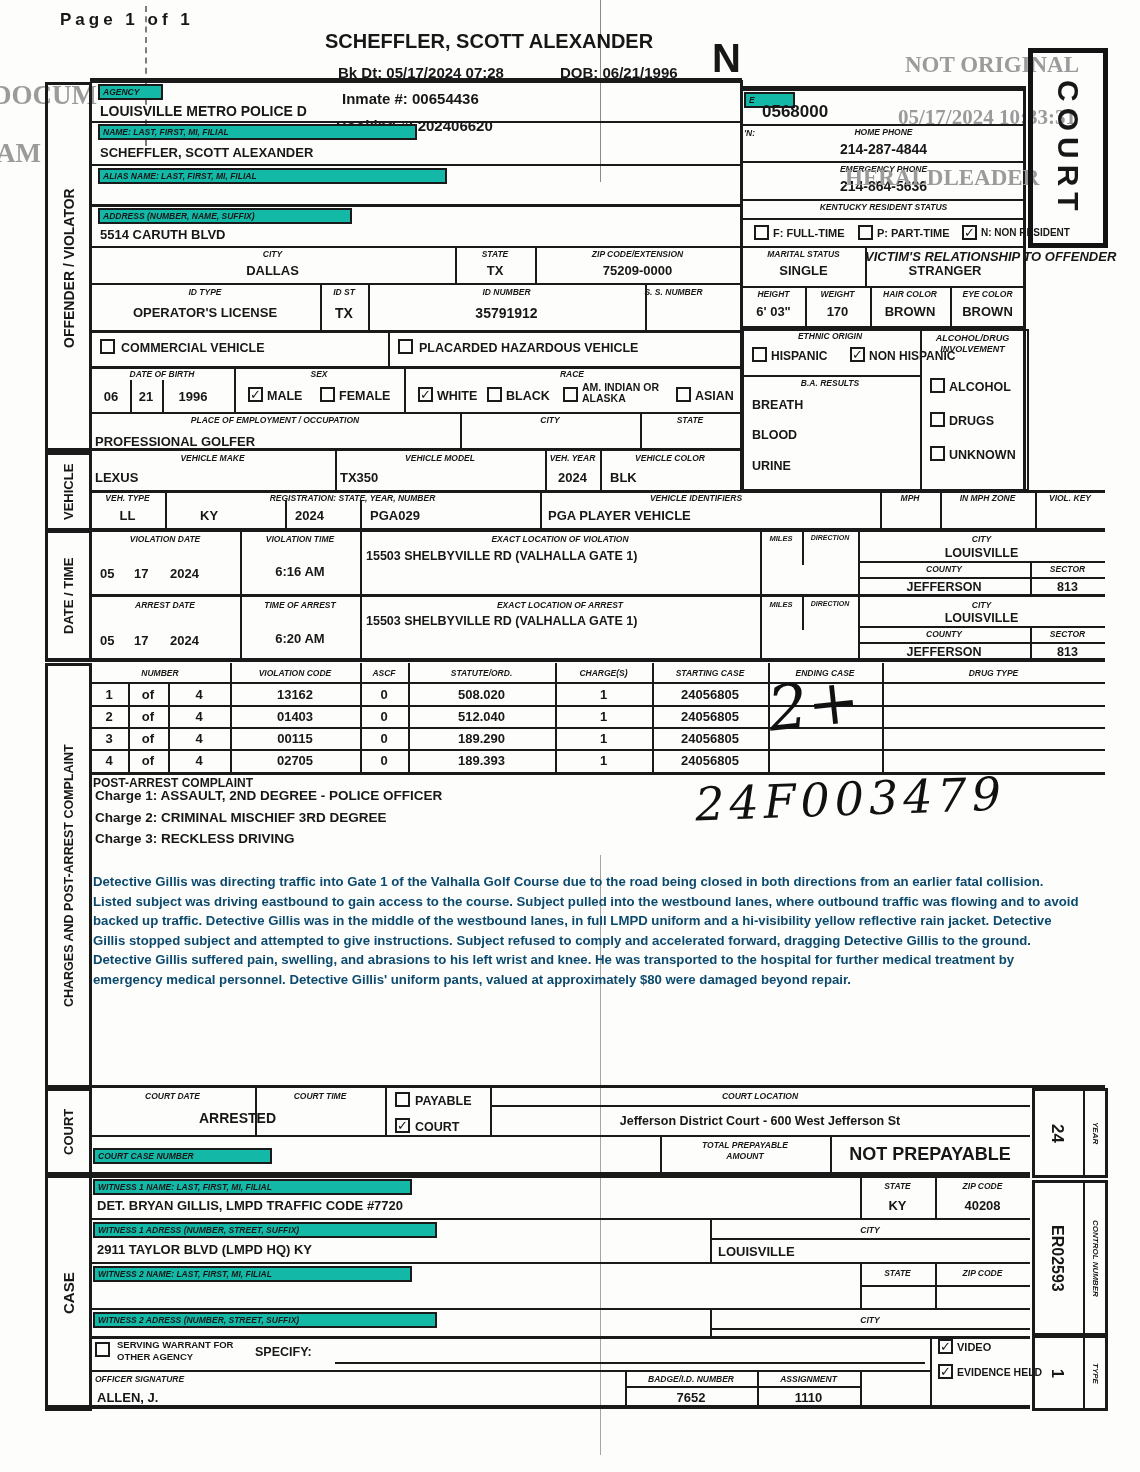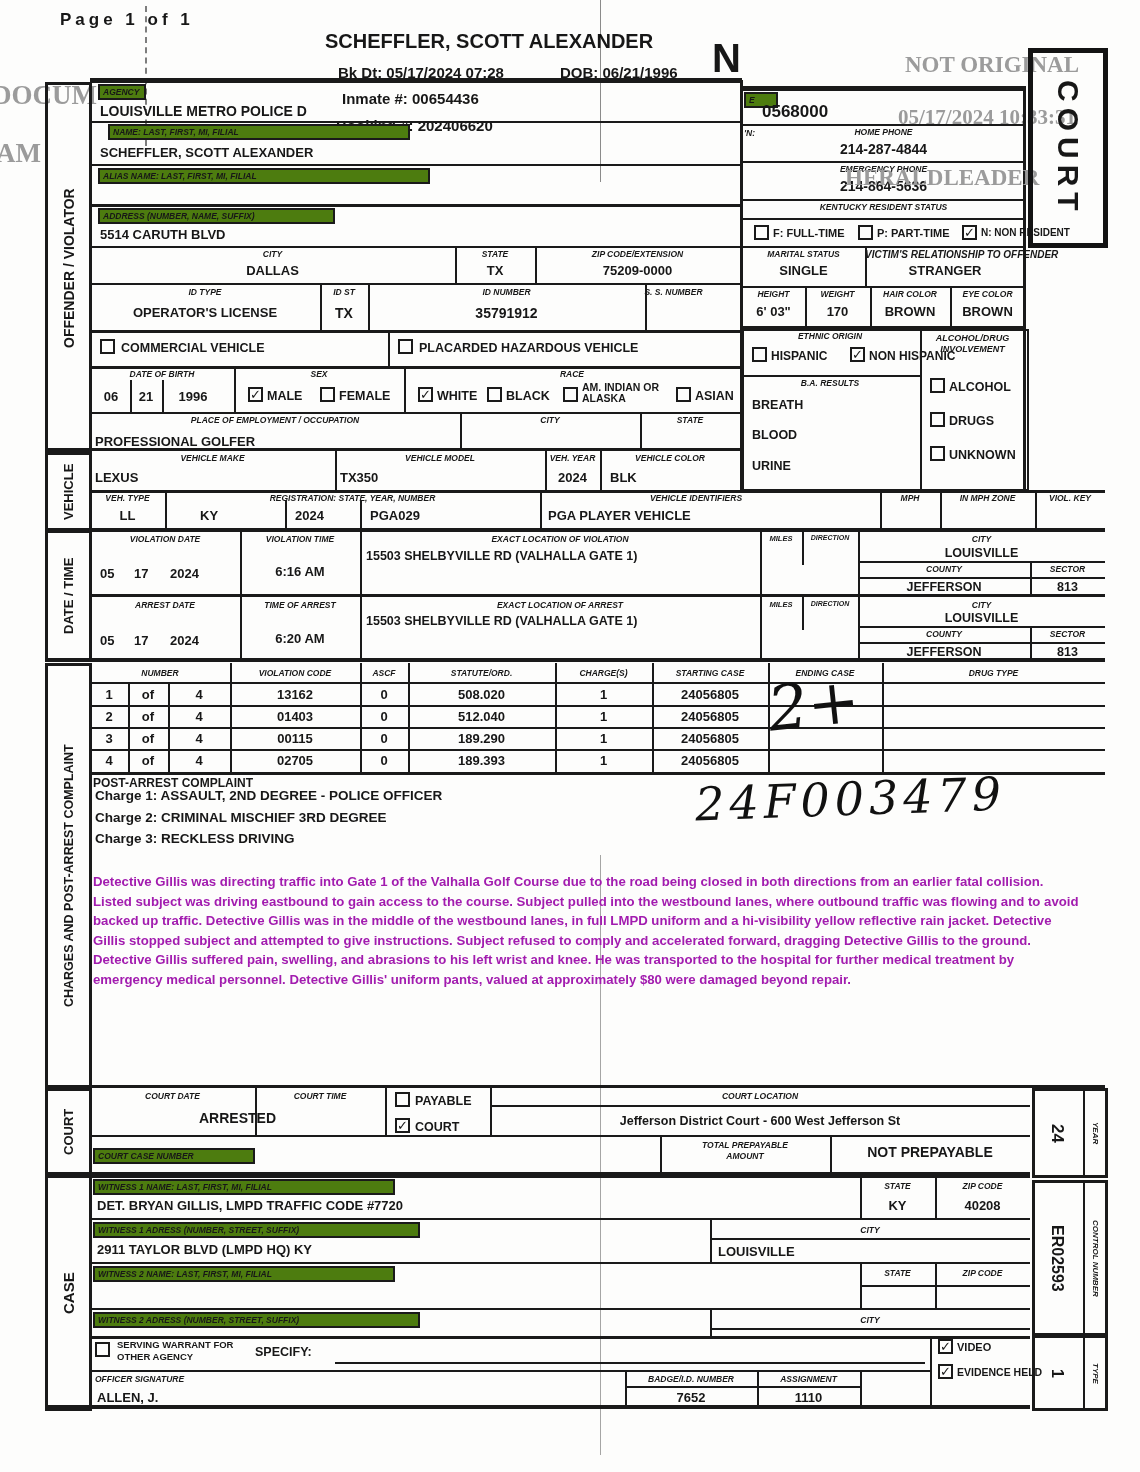--- a/index.html
+++ b/index.html
@@ -1,30 +1,30 @@
 <!DOCTYPE html>
 <html><head>
 <meta charset="utf-8">
 <style>
   html,body{margin:0;padding:0;background:#d8d8d8}
   .page{position:relative;width:1140px;height:1472px;background:#fdfdfc;font-family:"Liberation Sans",sans-serif;color:#171717;overflow:hidden}
   .ab{position:absolute}
   .lb{font-family:"Liberation Sans",sans-serif;font-style:italic;font-weight:bold;font-size:8.5px;white-space:nowrap}
-  .lbx{border:2px solid #1a1a1a;background:#4d7c0f;padding:1px 5px 1px 3px}
+  .lbx{border:2px solid #1a1a1a;background:#14b8a6;padding:1px 22px 1px 3px}
   .v{font-weight:bold;font-size:13px;white-space:nowrap}
   .c{text-align:center}
   .hr{background:#1a1a1a;height:2px}
   .vr{background:#1a1a1a;width:2px}
   .bx{border:2px solid #1a1a1a}
   .cb{width:15px;height:15px;border:2px solid #1a1a1a;display:inline-block;box-sizing:border-box;background:#fdfdfc;font:bold 13px/11px "DejaVu Sans",sans-serif;text-align:center;vertical-align:middle}
   .wm{color:#9b9b9b;font-family:"Liberation Serif",serif;font-weight:bold;white-space:nowrap}
   .vccw{writing-mode:vertical-rl;transform:rotate(180deg);display:flex;align-items:center;justify-content:center;font-weight:bold;text-align:center}
   .vcw{writing-mode:vertical-rl;display:flex;align-items:center;justify-content:center;font-weight:bold;text-align:center}
   .hand{font-family:"DejaVu Serif",serif;font-style:italic;color:#111;white-space:nowrap}
-  .nar{font-weight:bold;font-size:13.2px;line-height:19.6px;color:#a21caf}
+  .nar{font-weight:bold;font-size:13.2px;line-height:19.6px;color:#0c4a6e}
   .chl{font-weight:bold;font-size:13.5px;white-space:nowrap}
   .sm{font-weight:bold;font-size:12.5px;white-space:nowrap}
 </style>
 </head>
 <body>
 
 <div class="page">
 
   <div class="ab v" style="left:60px;top:10px;font-size:17px;letter-spacing:4px">Page 1 of 1</div>
   <div class="ab v" style="left:325px;top:30px;font-size:20px">SCHEFFLER, SCOTT ALEXANDER</div>
@@ -67,21 +67,21 @@
       <div class="vccw" style="width:100%;height:100%;font-size:15px">CASE</div>
     </div>
 
   <div class="ab hr" style="left:90px;top:78px;width:652px;height:5px"></div>
   <div class="ab vr" style="left:740px;top:80px;height:410px;width:3px"></div>
 
   <div class="ab lb lbx" style="left:98px;top:84px">AGENCY</div>
   <div class="ab v" style="left:100px;top:103px;font-size:14px">LOUISVILLE METRO POLICE D</div>
   <div class="ab hr" style="left:90px;top:121px;width:650px"></div>
 
-  <div class="ab lb lbx" style="left:108px;top:124px;width:290px">NAME: LAST, FIRST, MI, FILIAL</div>
+  <div class="ab lb lbx" style="left:98px;top:124px;width:290px">NAME: LAST, FIRST, MI, FILIAL</div>
   <div class="ab v" style="left:100px;top:145px">SCHEFFLER, SCOTT ALEXANDER</div>
   <div class="ab hr" style="left:90px;top:164px;width:650px"></div>
 
   <div class="ab lb lbx" style="left:98px;top:168px;width:320px">ALIAS NAME: LAST, FIRST, MI, FILIAL</div>
   <div class="ab hr" style="left:90px;top:204px;width:650px;height:3px"></div>
 
   <div class="ab lb lbx" style="left:98px;top:208px;width:225px">ADDRESS (NUMBER, NAME, SUFFIX)</div>
   <div class="ab v" style="left:100px;top:227px">5514 CARUTH BLVD</div>
   <div class="ab hr" style="left:90px;top:246px;width:650px"></div>
 
@@ -161,21 +161,21 @@
   <div class="ab lb c" style="left:742px;top:202px;width:283px">KENTUCKY RESIDENT STATUS</div>
   <div class="ab hr" style="left:742px;top:218px;width:283px"></div>
   <span class="ab cb" style="left:754px;top:225px"></span>
   <div class="ab sm" style="left:773px;top:227px;font-size:11px">F: FULL-TIME</div>
   <span class="ab cb" style="left:858px;top:225px"></span>
   <div class="ab sm" style="left:877px;top:227px;font-size:11px">P: PART-TIME</div>
   <span class="ab cb" style="left:962px;top:225px">✓</span>
   <div class="ab sm" style="left:981px;top:227px;font-size:10px">N: NON RESIDENT</div>
   <div class="ab hr" style="left:742px;top:246px;width:283px"></div>
   <div class="ab lb c" style="left:742px;top:249px;width:123px">MARITAL STATUS</div>
-  <div class="ab lb c" style="left:865px;top:249px;width:160px;font-size:10px">VICTIM'S RELATIONSHIP TO OFFENDER</div>
+  <div class="ab lb c" style="left:865px;top:249px;width:160px;font-size:13px">VICTIM'S RELATIONSHIP TO OFFENDER</div>
   <div class="ab vr" style="left:865px;top:246px;height:40px"></div>
   <div class="ab v c" style="left:742px;top:263px;width:123px">SINGLE</div>
   <div class="ab v c" style="left:865px;top:263px;width:160px">STRANGER</div>
   <div class="ab hr" style="left:742px;top:286px;width:283px"></div>
   <div class="ab lb c" style="left:742px;top:289px;width:63px">HEIGHT</div>
   <div class="ab lb c" style="left:805px;top:289px;width:65px">WEIGHT</div>
   <div class="ab lb c" style="left:870px;top:289px;width:80px">HAIR COLOR</div>
   <div class="ab lb c" style="left:950px;top:289px;width:75px">EYE COLOR</div>
   <div class="ab vr" style="left:805px;top:286px;height:40px"></div>
   <div class="ab vr" style="left:870px;top:286px;height:40px"></div>
@@ -383,21 +383,21 @@
   <span class="ab cb" style="left:395px;top:1118px">✓</span>
   <div class="ab sm" style="left:415px;top:1120px">COURT</div>
   <div class="ab hr" style="left:490px;top:1105px;width:540px;height:1.5px"></div>
   <div class="ab v c" style="left:490px;top:1114px;width:540px;font-size:12.5px">Jefferson District Court - 600 West Jefferson St</div>
   <div class="ab hr" style="left:90px;top:1135px;width:940px"></div>
   <div class="ab lb lbx" style="left:93px;top:1148px;width:150px">COURT CASE NUMBER</div>
   <div class="ab vr" style="left:660px;top:1135px;height:37px"></div>
   <div class="ab vr" style="left:830px;top:1135px;height:37px"></div>
   <div class="ab lb c" style="left:660px;top:1140px;width:170px">TOTAL PREPAYABLE</div>
   <div class="ab lb c" style="left:660px;top:1151px;width:170px">AMOUNT</div>
-  <div class="ab v c" style="left:830px;top:1144px;width:200px;font-size:14px">NOT PREPAYABLE</div>
+  <div class="ab v c" style="left:830px;top:1144px;width:200px;font-size:18px">NOT PREPAYABLE</div>
   <div class="ab hr" style="left:45px;top:1172px;width:985px;height:3px"></div>
 
   <div class="ab bx" style="left:1032px;top:1088px;width:70px;height:84px;border-width:3px">
     <div class="vcw" style="position:absolute;left:0;top:0;width:44px;height:100%;font-size:17px">24</div>
     <div class="vcw" style="position:absolute;right:0;top:0;width:20px;height:100%;font-size:8px;border-left:2px solid #1a1a1a;font-style:italic">YEAR</div>
   </div>
 
   <div class="ab hr" style="left:90px;top:1175px;width:940px;height:3px"></div>
   <div class="ab lb lbx" style="left:93px;top:1179px;width:290px">WITNESS 1 NAME: LAST, FIRST, MI, FILIAL</div>
   <div class="ab lb c" style="left:860px;top:1181px;width:75px">STATE</div>

